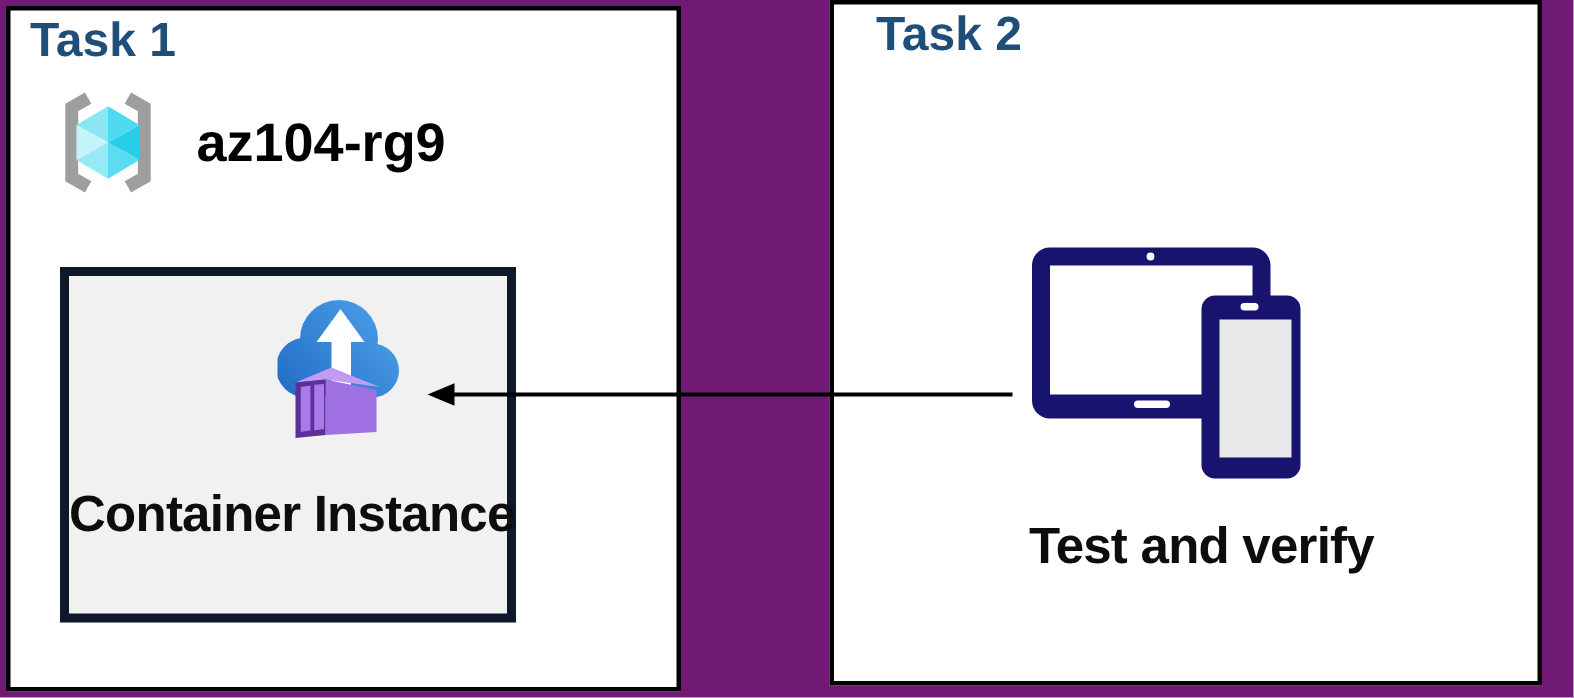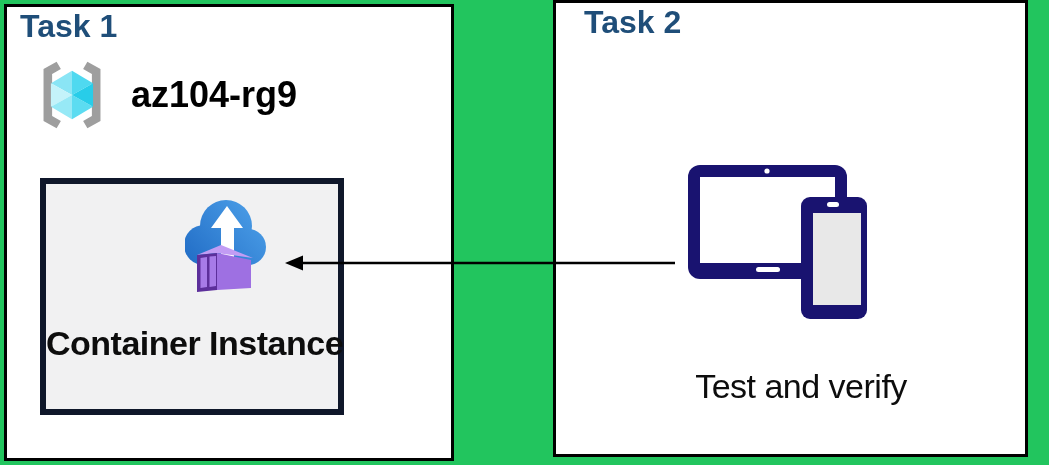--- a/index.html
+++ b/index.html
@@ -1,17 +1,17 @@
 <!DOCTYPE html>
 <html><head>
 <meta charset="utf-8">
 <style>
   html,body{margin:0;padding:0;background:#ffffff;}
   .canvas{
-    position:relative;width:1049px;height:465px;background:#22c55e;
+    position:relative;width:1049px;height:465px;background:#701a75;
     font-family:"Liberation Sans",sans-serif;overflow:hidden;
   }
   .task-box{position:absolute;box-sizing:border-box;border:3px solid #000000;background:#ffffff;}
   #task1{left:4px;top:4px;width:450px;height:457px;}
   #task2{left:553px;top:0;width:475px;height:457px;padding-left:41px;}
   .task-title{
     position:absolute;left:13px;top:1px;
     font-size:32px;font-weight:700;color:#1F4E79;letter-spacing:0px;white-space:nowrap;
   }
   .rg-row{position:absolute;left:26px;top:52px;display:flex;align-items:center;gap:20px;}
@@ -21,21 +21,21 @@
     box-sizing:border-box;border:6px solid #0f172a;background:#F1F1F2;
   }
   .ci-icon{position:absolute;left:139px;top:12px;}
   .ci-label{
     position:absolute;left:0;right:0;top:140px;text-align:center;
     font-size:34px;font-weight:700;color:#0d0d0d;white-space:nowrap;letter-spacing:-0.5px;
   }
   .devices-icon{position:absolute;left:127px;top:156px;}
   .test-label{
     position:absolute;left:70px;top:342px;width:350px;text-align:center;
-    font-size:34px;font-weight:400;color:#0d0d0d;white-space:nowrap;letter-spacing:-0.5px;margin-top:22px;
+    font-size:34px;font-weight:700;color:#0d0d0d;white-space:nowrap;letter-spacing:-0.5px;
   }
   .arrow-overlay{position:absolute;left:0;top:0;z-index:5;pointer-events:none;}
 </style>
 </head>
 <body>
 
 <div class="canvas">
 
   <div class="task-box" id="task1">
     <div class="task-title">Task 1</div>

